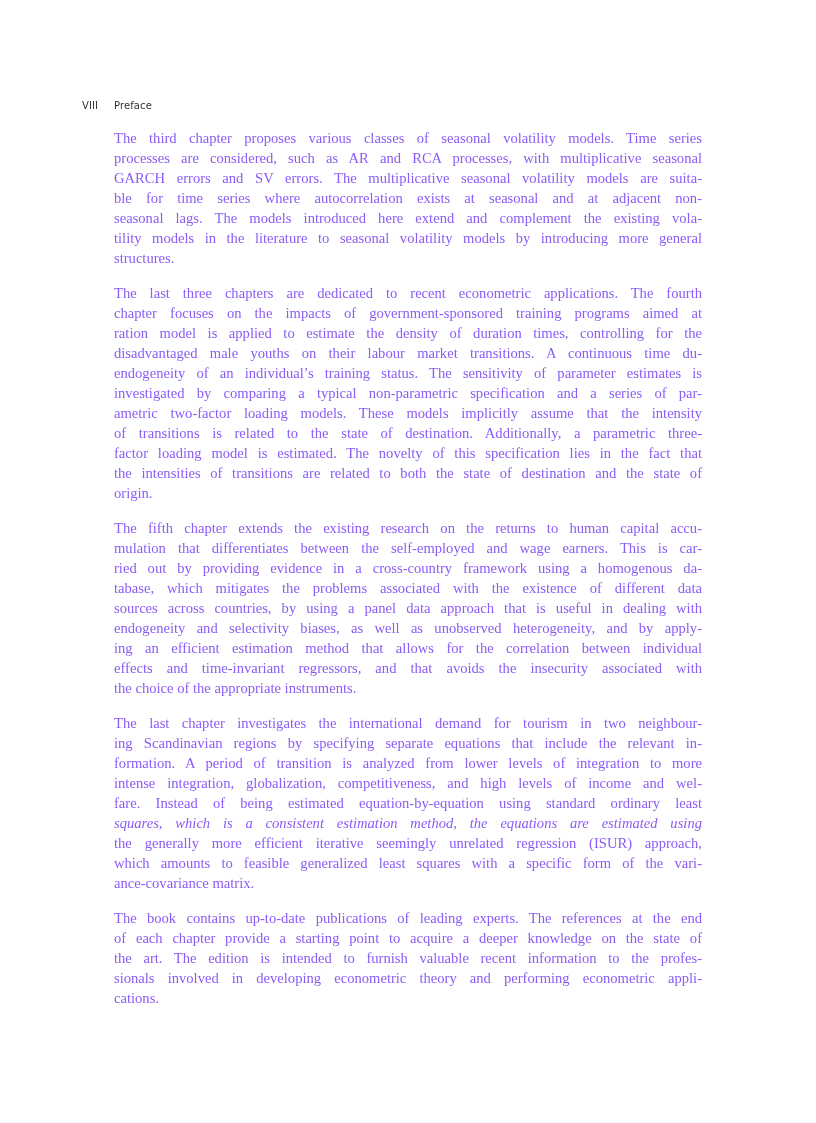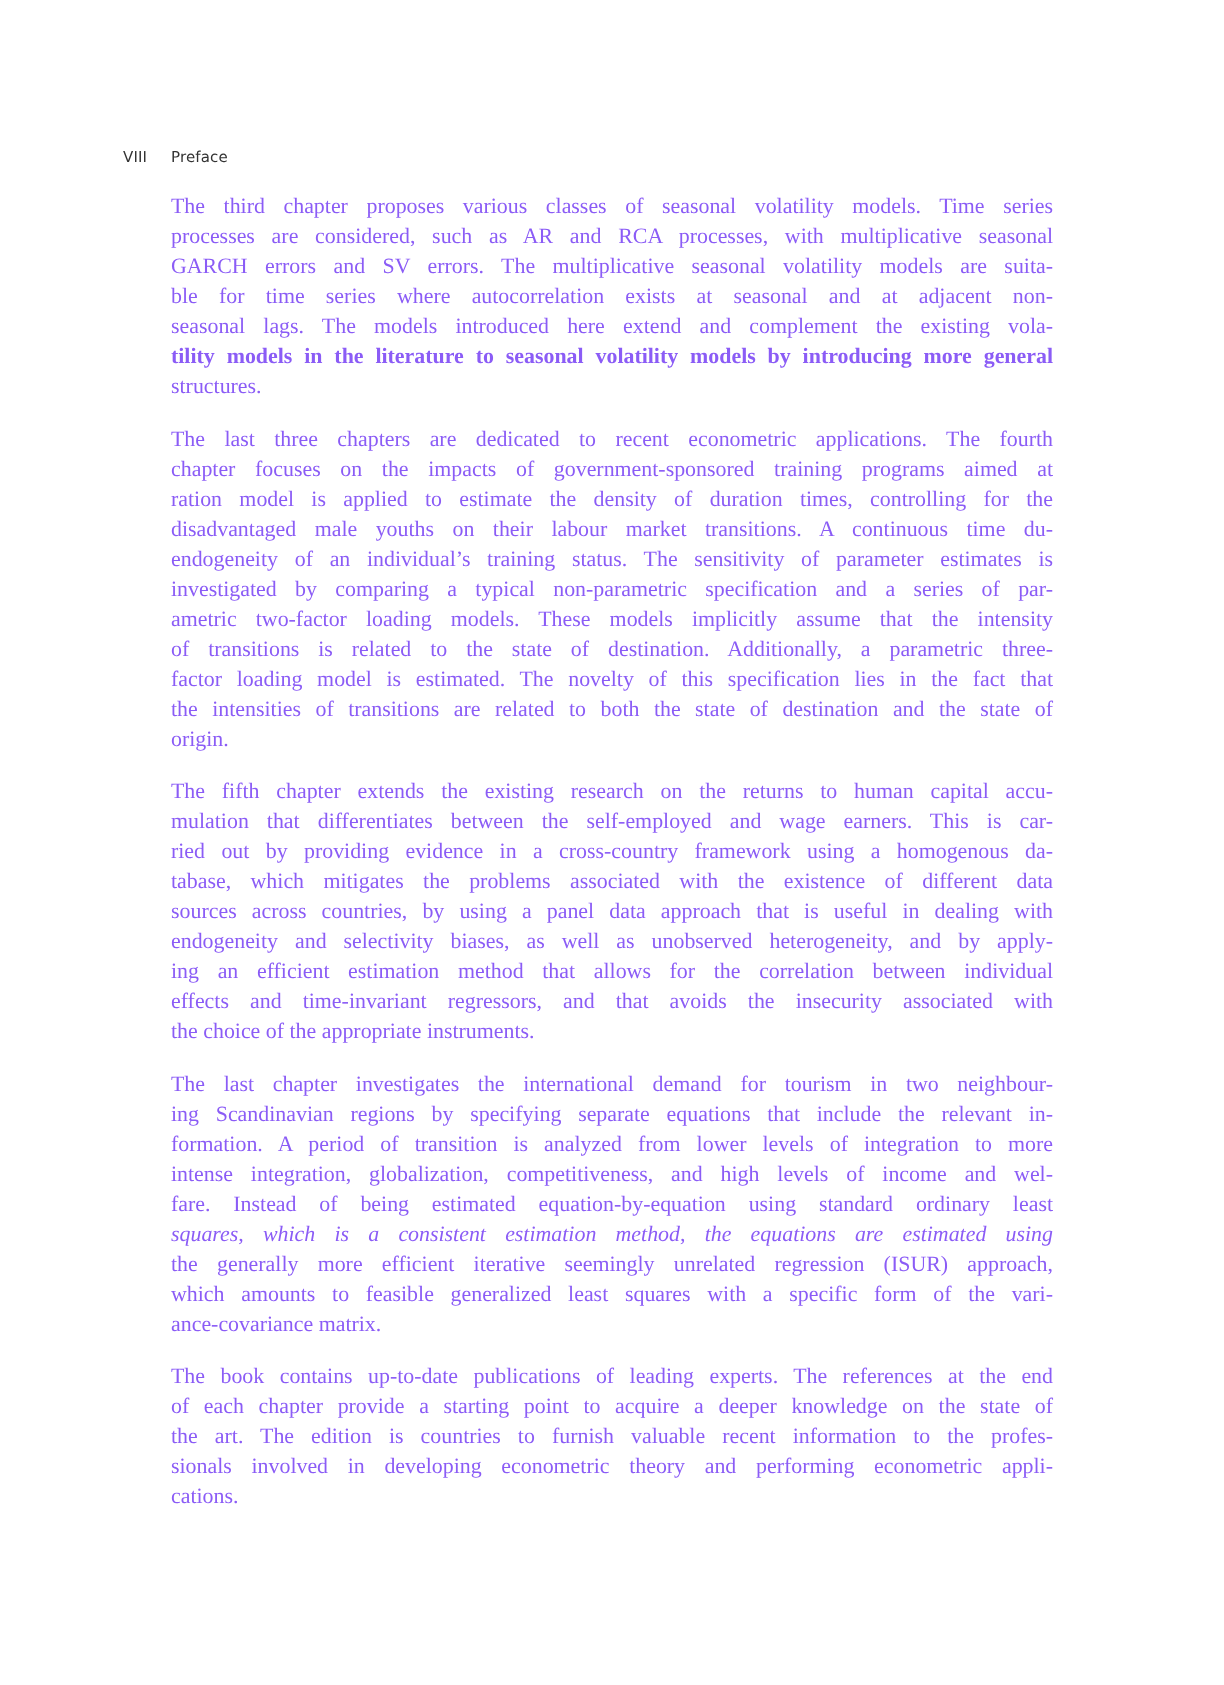--- a/index.html
+++ b/index.html
@@ -20,21 +20,21 @@
     <span class="pno">VIII</span><span>Preface</span>
   </div>
 
   <div class="body" id="body">
       <div class="para">
         <span class="line" style="display: block; width: 588px;">The third chapter proposes various classes of seasonal volatility models. Time series</span>
         <span class="line" style="display: block; width: 588px;">processes are considered, such as AR and RCA processes, with multiplicative seasonal</span>
         <span class="line" style="display: block; width: 588px;">GARCH errors and SV errors. The multiplicative seasonal volatility models are suita-</span>
         <span class="line" style="display: block; width: 588px;">ble for time series where autocorrelation exists at seasonal and at adjacent non-</span>
         <span class="line" style="display: block; width: 588px;">seasonal lags. The models introduced here extend and complement the existing vola-</span>
-        <span class="line" style="display: block; width: 588px; font-weight: bold;">tility models in the literature to seasonal volatility models by introducing more general</span>
+        <span class="line" style="display: block; width: 588px;">tility models in the literature to seasonal volatility models by introducing more general</span>
         <span class="line last" style="display: block; width: 588px;">structures.</span>
       </div>
       <div class="para">
         <span class="line" style="display: block; width: 588px;">The last three chapters are dedicated to recent econometric applications. The fourth</span>
         <span class="line" style="display: block; width: 588px;">chapter focuses on the impacts of government-sponsored training programs aimed at</span>
         <span class="line" style="display: block; width: 588px;">ration model is applied to estimate the density of duration times, controlling for the</span>
         <span class="line" style="display: block; width: 588px;">disadvantaged male youths on their labour market transitions. A continuous time du-</span>
         <span class="line" style="display: block; width: 588px;">endogeneity of an individual’s training status. The sensitivity of parameter estimates is</span>
         <span class="line" style="display: block; width: 588px;">investigated by comparing a typical non-parametric specification and a series of par-</span>
         <span class="line" style="display: block; width: 588px;">ametric two-factor loading models. These models implicitly assume that the intensity</span>
@@ -61,18 +61,18 @@
         <span class="line" style="display: block; width: 588px;">intense integration, globalization, competitiveness, and high levels of income and wel-</span>
         <span class="line" style="display: block; width: 588px;">fare. Instead of being estimated equation-by-equation using standard ordinary least</span>
         <span class="line" style="display: block; width: 588px; font-style: italic;">squares, which is a consistent estimation method, the equations are estimated using</span>
         <span class="line" style="display: block; width: 588px;">the generally more efficient iterative seemingly unrelated regression (ISUR) approach,</span>
         <span class="line" style="display: block; width: 588px;">which amounts to feasible generalized least squares with a specific form of the vari-</span>
         <span class="line last" style="display: block; width: 588px;">ance-covariance matrix.</span>
       </div>
       <div class="para">
         <span class="line" style="display: block; width: 588px;">The book contains up-to-date publications of leading experts. The references at the end</span>
         <span class="line" style="display: block; width: 588px;">of each chapter provide a starting point to acquire a deeper knowledge on the state of</span>
-        <span class="line" style="display: block; width: 588px;">the art. The edition is countries to furnish valuable recent information to the profes-</span>
+        <span class="line" style="display: block; width: 588px;">the art. The edition is intended to furnish valuable recent information to the profes-</span>
         <span class="line" style="display: block; width: 588px;">sionals involved in developing econometric theory and performing econometric appli-</span>
         <span class="line last" style="display: block; width: 588px;">cations.</span>
       </div>
     </div>
 </div>
 
 </body></html>

